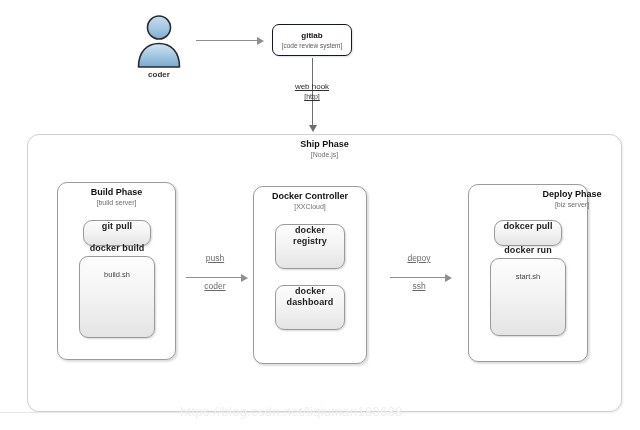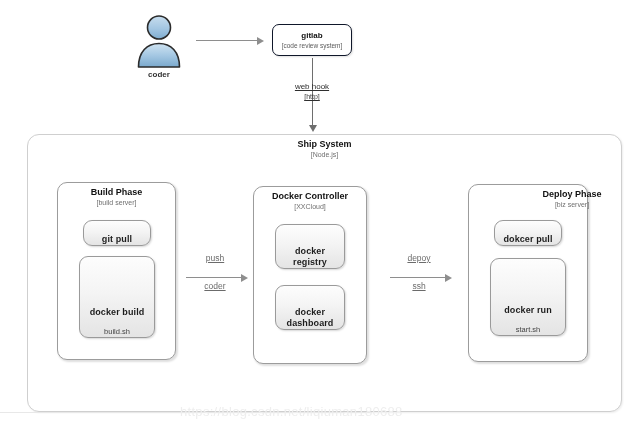--- a/index.html
+++ b/index.html
@@ -24,35 +24,35 @@
   .node {
     position: absolute;
     box-sizing: border-box;
     border: 1px solid #9a9a9a;
     border-radius: 9px;
     background: linear-gradient(to bottom, #fdfdfd 0%, #f4f4f4 45%, #e4e4e4 100%);
     box-shadow: 1px 1px 2px rgba(0,0,0,0.16);
     display: flex;
     flex-direction: column;
     align-items: center;
-    justify-content: flex-end;
+    justify-content: flex-start;
     text-align: center;
     color: #1c1c1c;
   }
   .node .t1 {
     font-weight: bold;
     font-size: 9px;
     line-height: 11px;
     letter-spacing: .1px;
   }
   .node .t2 {
     font-size: 7.5px;
     line-height: 10px;
     color: #444;
-    margin-top: 9px;
+    margin-top: 16px;
   }
 
   
   .panel {
     position: absolute;
     box-sizing: border-box;
     border: 1px solid #9c9c9c;
     border-radius: 10px;
     background: #ffffff;
     box-shadow: 1.5px 1.5px 2px rgba(0,0,0,0.13);
@@ -217,21 +217,21 @@
     <div class="shaft" style="height:67px;"></div>
     <div class="head" style="top:67px;"></div>
   </div>
   <div class="edge-label dark" style="left:272px; top:82px; width:80px;">
     <div>web hook</div>
     <div class="sub">[http]</div>
   </div>
 
   <div class="panel panel-outer" style="left:27px; top:134px; width:595px; height:278px;"></div>
   <div class="panel-title" style="left:27px; top:139px; width:595px;">
-    <div class="pt-main">Ship System</div>
+    <div class="pt-main">Ship Phase</div>
     <div class="pt-sub">[Node.js]</div>
   </div>
 
   <div class="panel" style="left:57px; top:182px; width:119px; height:178px;"></div>
   <div class="panel-title" style="left:57px; top:187px; width:119px;">
     <div class="pt-main">Build Phase</div>
     <div class="pt-sub">[build server]</div>
   </div>
   <div class="node" style="left:83px; top:220px; width:68px; height:26px;">
     <div class="t1">git pull</div>

